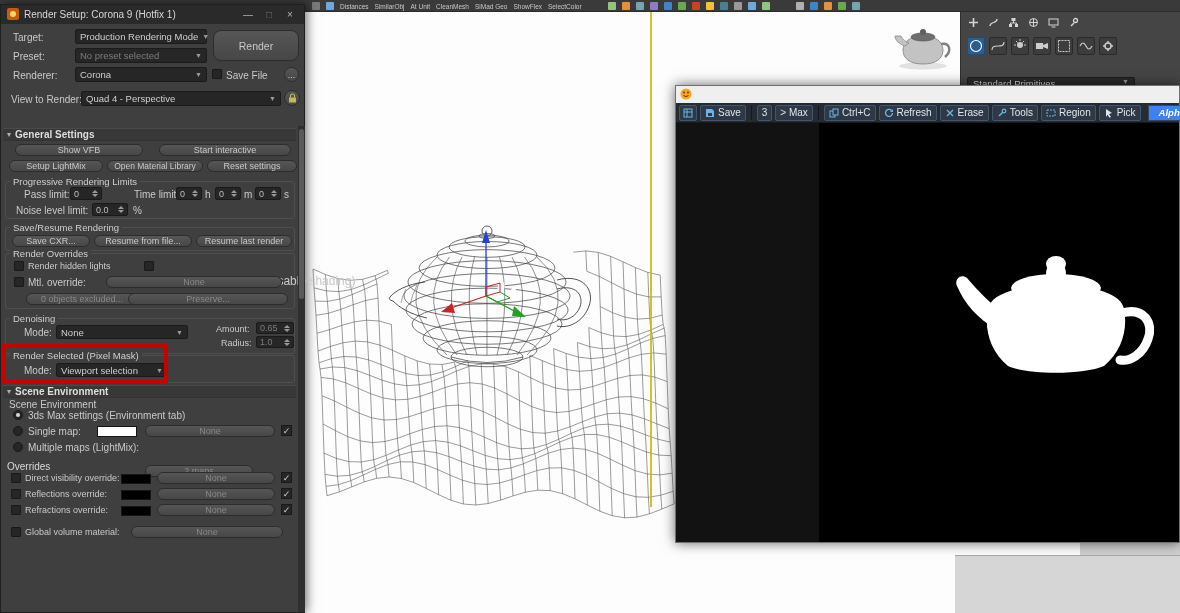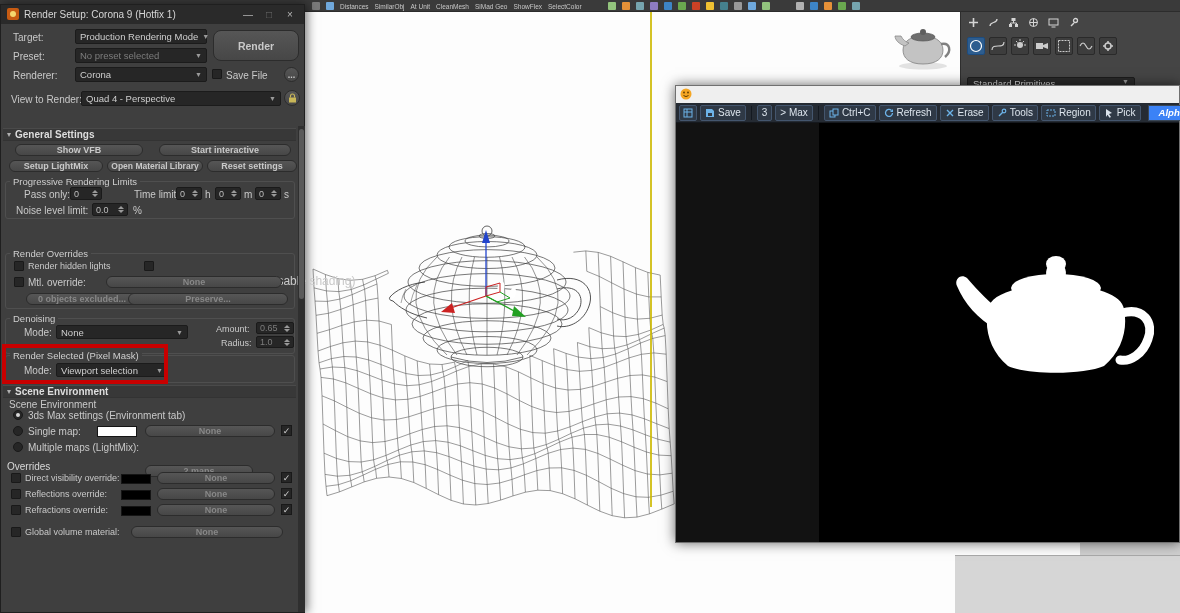--- a/index.html
+++ b/index.html
@@ -31,21 +31,21 @@
 
   
   .dialog{position:absolute;left:0;top:4px;width:305px;height:609px;background:#3f3f3f;border:1px solid #1f1f1f;box-shadow:2px 0 10px rgba(0,0,0,.55);z-index:5;}
   .dlg-title{height:19px;background:#2a2a2a;display:flex;align-items:center;gap:5px;padding:0 6px;color:#d6d6d6;font-size:10px;}
   .dlg-title .spacer{flex:1;}
   .winbtn{width:16px;text-align:center;color:#b5b5b5;font-size:10px;}
   .lbl{position:absolute;font-size:10px;color:#c9c9c9;white-space:nowrap;}
   .dd{position:absolute;height:15px;background:#262626;border:1px solid #1b1b1b;border-radius:2px;color:#cfcfcf;font-size:9.5px;display:flex;align-items:center;padding:0 4px;white-space:nowrap;}
   .dd .arrow{margin-left:auto;font-size:7px;color:#9a9a9a;padding-left:4px;}
   .dd.dim span:first-child{color:#7d7d7d;}
-  .btn{position:absolute;background:linear-gradient(#565656,#474747);border:1px solid #2c2c2c;border-radius:8px;color:#c9c9c9;font-size:9px;display:flex;align-items:center;justify-content:center;white-space:nowrap;overflow:hidden;font-weight:bold;}
+  .btn{position:absolute;background:linear-gradient(#565656,#474747);border:1px solid #2c2c2c;border-radius:8px;color:#c9c9c9;font-size:9px;display:flex;align-items:center;justify-content:center;white-space:nowrap;overflow:hidden;}
   .btn.dim{color:#888;}
   .cb{position:absolute;width:10px;height:10px;background:#262626;border:1px solid #191919;border-radius:1px;}
   .radio{position:absolute;width:10px;height:10px;background:#262626;border:1px solid #191919;border-radius:50%;}
   .radio.sel::after{content:"";position:absolute;left:2px;top:2px;width:4px;height:4px;border-radius:50%;background:#d8d8d8;}
   .checkbox{position:absolute;width:11px;height:11px;background:#262626;border:1px solid #191919;color:#cfcfcf;font-size:9px;line-height:10px;text-align:center;}
   .swatch{position:absolute;border:1px solid #151515;}
   .spin{position:absolute;height:13px;background:#262626;border:1px solid #1a1a1a;border-radius:2px;color:#bfbfbf;font-size:9px;display:flex;align-items:center;padding:0 3px;}
   .spin.dim{color:#7d7d7d;}
   .spin .arrows{margin-left:auto;display:flex;flex-direction:column;gap:1px;padding-left:3px;}
   .tri-u{width:0;height:0;border-left:3px solid transparent;border-right:3px solid transparent;border-bottom:3px solid #9a9a9a;}
@@ -290,21 +290,21 @@
       <span>General Settings</span>
     </div>
     <div class="btn" style="left:14px;top:139px;width:128px;height:12px">Show VFB</div>
     <div class="btn" style="left:158px;top:139px;width:132px;height:12px">Start interactive</div>
     <div class="btn" style="left:8px;top:155px;width:94px;height:12px">Setup LightMix</div>
     <div class="btn" style="left:106px;top:155px;width:96px;height:12px;font-size:8.5px">Open Material Library</div>
     <div class="btn" style="left:206px;top:155px;width:90px;height:12px">Reset settings</div>
 
     <div class="grp" style="top:176px;height:38px">
       <span class="grp-lbl">Progressive Rendering Limits</span>
-      <div class="lbl" style="left:18px;top:7px">Pass only:</div>
+      <div class="lbl" style="left:18px;top:7px">Pass limit:</div>
       <div class="spin" style="left:64px;top:5px;width:32px">
           <span>0</span>
           <span class="arrows">
             <span class="tri-u"></span>
             <span class="tri-d"></span>
           </span>
         </div>
       <div class="lbl" style="left:128px;top:7px">Time limit:</div>
       <div class="spin" style="left:170px;top:5px;width:26px">
           <span>0</span>
@@ -334,20 +334,26 @@
       <div class="spin" style="left:86px;top:21px;width:36px">
           <span>0.0</span>
           <span class="arrows">
             <span class="tri-u"></span>
             <span class="tri-d"></span>
           </span>
         </div>
       <div class="lbl" style="left:127px;top:23px">%</div>
     </div>
 
+    <div class="grp" style="top:222px;height:24px">
+      <span class="grp-lbl">Save/Resume Rendering</span>
+      <div class="btn" style="left:6px;top:7px;width:78px;height:12px">Save CXR...</div>
+      <div class="btn" style="left:88px;top:7px;width:98px;height:12px">Resume from file...</div>
+      <div class="btn" style="left:190px;top:7px;width:96px;height:12px">Resume last render</div>
+    </div>
 
     <div class="grp" style="top:248px;height:56px">
       <span class="grp-lbl">Render Overrides</span>
       <div class="cb" style="left:8px;top:7px"></div>
       <div class="lbl" style="left:22px;top:7px;font-size:9px">Render hidden lights</div>
       <div class="cb" style="left:138px;top:7px"></div>
       <div class="lbl" style="left:152px;top:20px;font-size:12px">Render only masks (disable shading)</div>
       <div class="cb" style="left:8px;top:23px"></div>
       <div class="lbl" style="left:22px;top:23px">Mtl. override:</div>
       <div class="btn dim" style="left:100px;top:22px;width:176px;height:12px">None</div>

